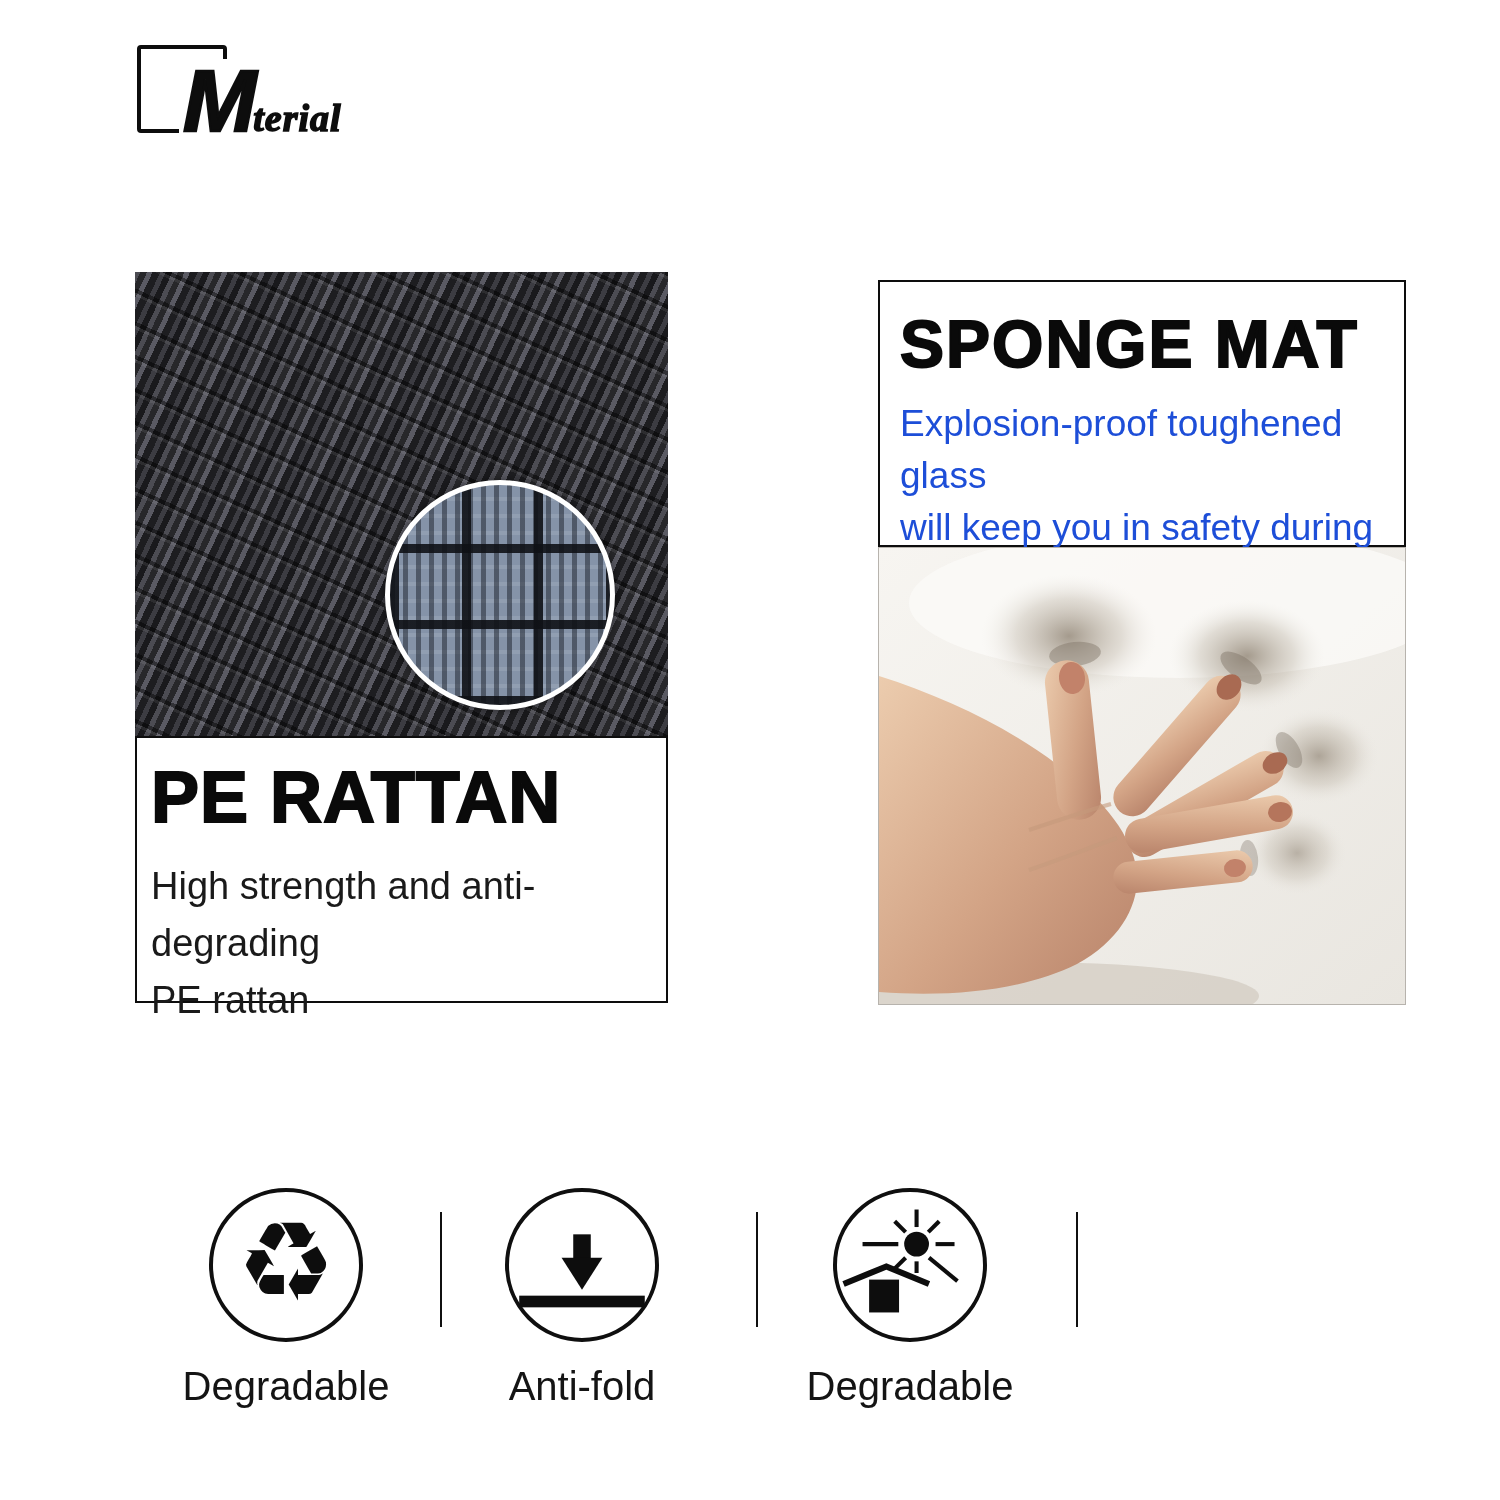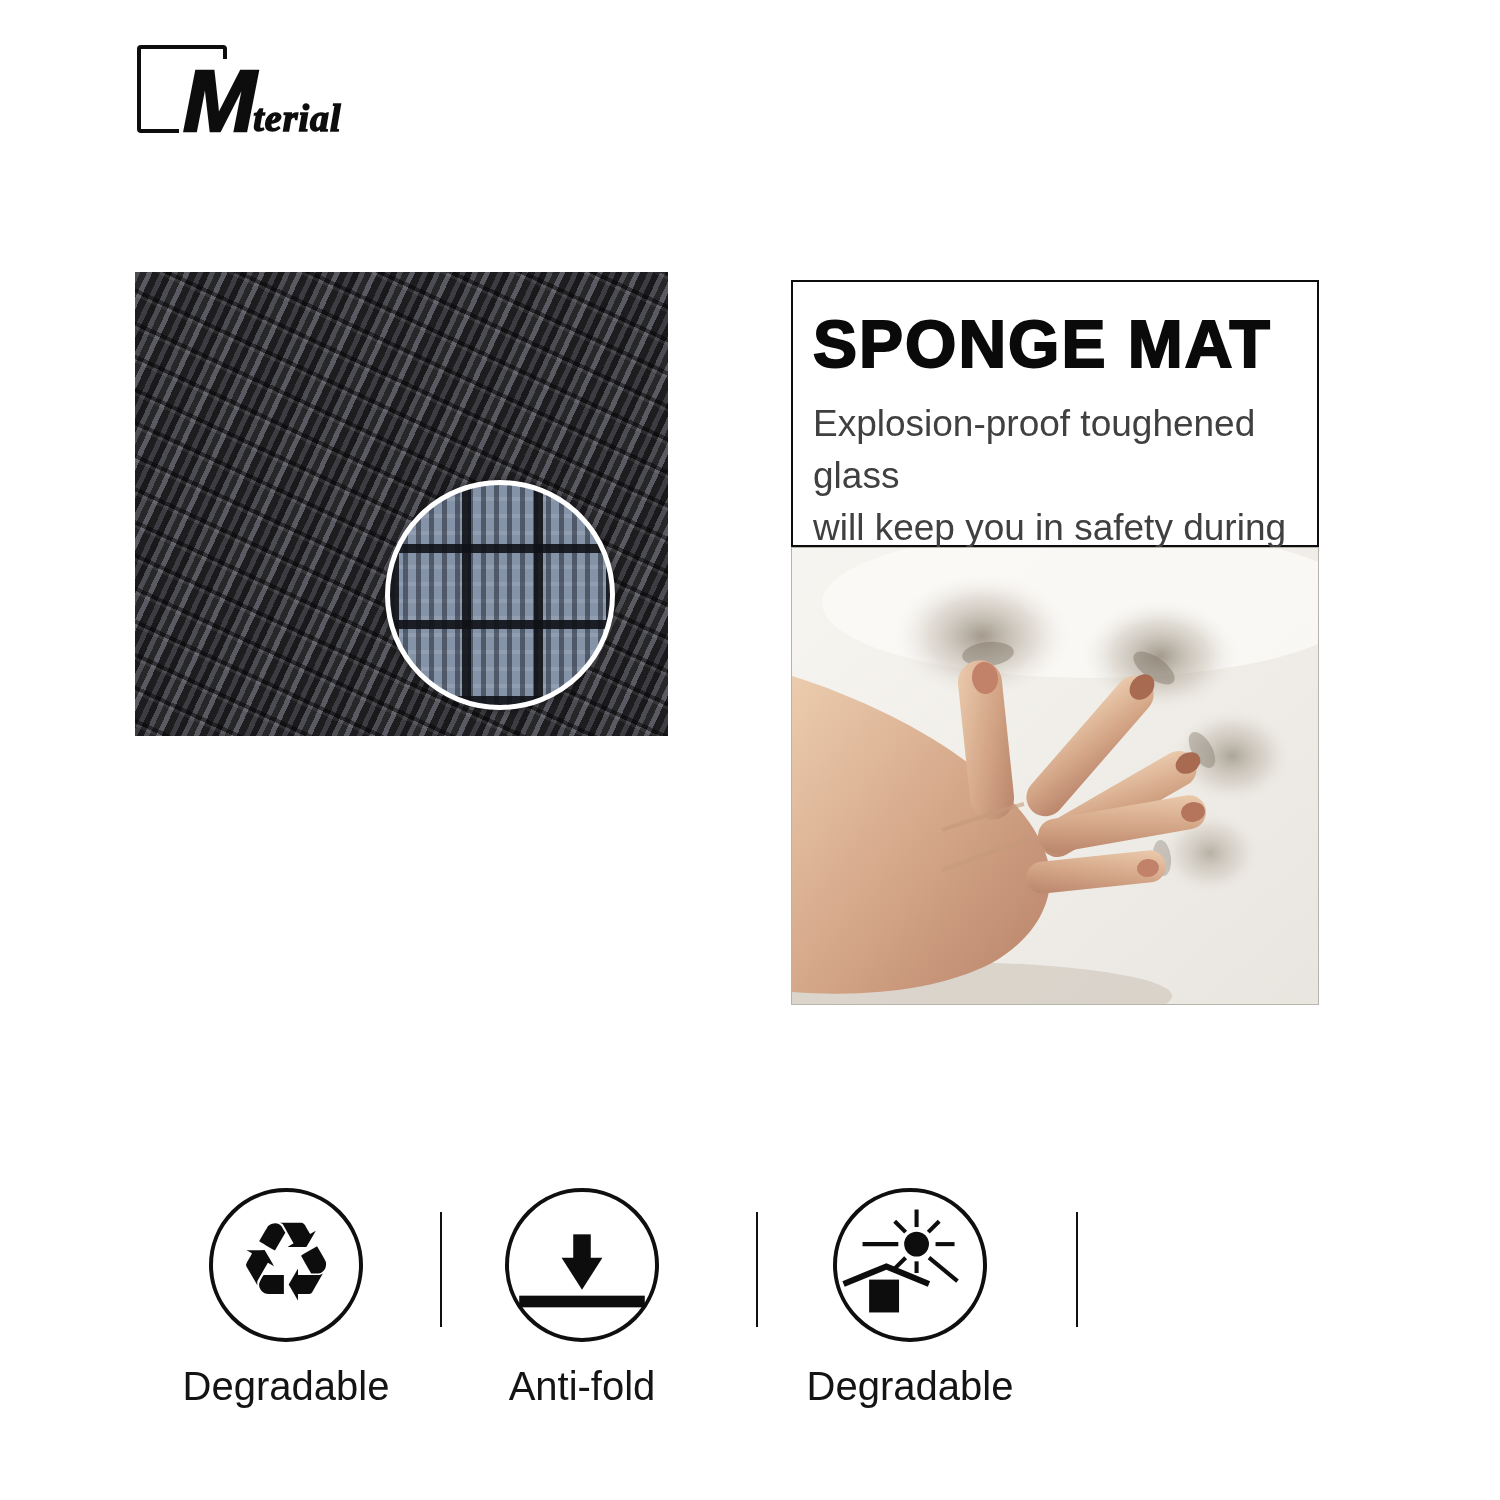--- a/index.html
+++ b/index.html
@@ -38,24 +38,24 @@
       repeating-linear-gradient(90deg, rgba(25,30,40,0.5) 0 5px, transparent 5px 13px),
       repeating-linear-gradient(0deg, rgba(255,255,255,0.10) 0 4px, transparent 4px 17px);
   }
   .caption-box{box-sizing:border-box;background:#fff;border:2px solid #0d0d0d;}
   .left-caption{width:533px;height:267px;padding:10px 14px;}
   .caption-heading{margin:8px 0 20px 0;font-size:72px;font-weight:bold;color:#0a0a0a;
                    letter-spacing:1px;-webkit-text-stroke:2px #0a0a0a;white-space:nowrap;}
   .left-caption .body-line{font-size:38px;line-height:57px;color:#1a1a1a;}
 
   
-  .right-card{position:absolute;left:791px;top:280px;width:464px;}
+  .right-card{position:absolute;left:878px;top:280px;width:464px;}
   .right-caption{width:528px;height:267px;padding:12px 20px;}
   .right-caption .caption-heading{font-size:66px;margin:12px 0 16px 0;letter-spacing:2px;}
-  .right-caption .body-line{font-size:37px;line-height:52px;color:#404040;}
+  .right-caption .body-line{font-size:37px;line-height:52px;color:#1d4ed8;}
   .foam-photo{width:528px;height:458px;box-sizing:border-box;border:1px solid #b7b3ad;
               overflow:hidden;position:relative;background:#f1efea;}
 
   
   .features{position:absolute;left:0;top:1188px;width:1500px;height:280px;}
   .feature{position:absolute;top:0;width:320px;text-align:center;}
   .feature-circle{width:154px;height:154px;box-sizing:border-box;border:4px solid #0f0f0f;
                   border-radius:50%;margin:0 auto;display:flex;align-items:center;justify-content:center;}
   .feature-label{margin-top:22px;font-size:40px;color:#141414;white-space:nowrap;}
   .glyph{font-family:"DejaVu Sans",sans-serif;font-size:110px;line-height:1;color:#0d0d0d;margin-top:-6px;}
@@ -71,20 +71,25 @@
     <div class="logo-square"></div>
     <div class="logo-text">
       <span class="logo-initial">M</span>
         <span class="logo-rest">terial</span>
     </div>
   </div>
 
   <div class="left-card">
     <div class="rattan-photo">
       <div class="weave-closeup"></div>
+    </div>
+    <div class="caption-box left-caption">
+      <div class="caption-heading">PE RATTAN</div>
+      <div class="body-line">High strength and anti-degrading</div>
+      <div class="body-line">PE rattan</div>
     </div>
   </div>
 
   <div class="right-card">
     <div class="caption-box right-caption">
       <div class="caption-heading">SPONGE MAT</div>
       <div class="body-line">Explosion-proof toughened glass</div>
       <div class="body-line">will keep you in safety during the</div>
       <div class="body-line">daily use</div>
     </div>

